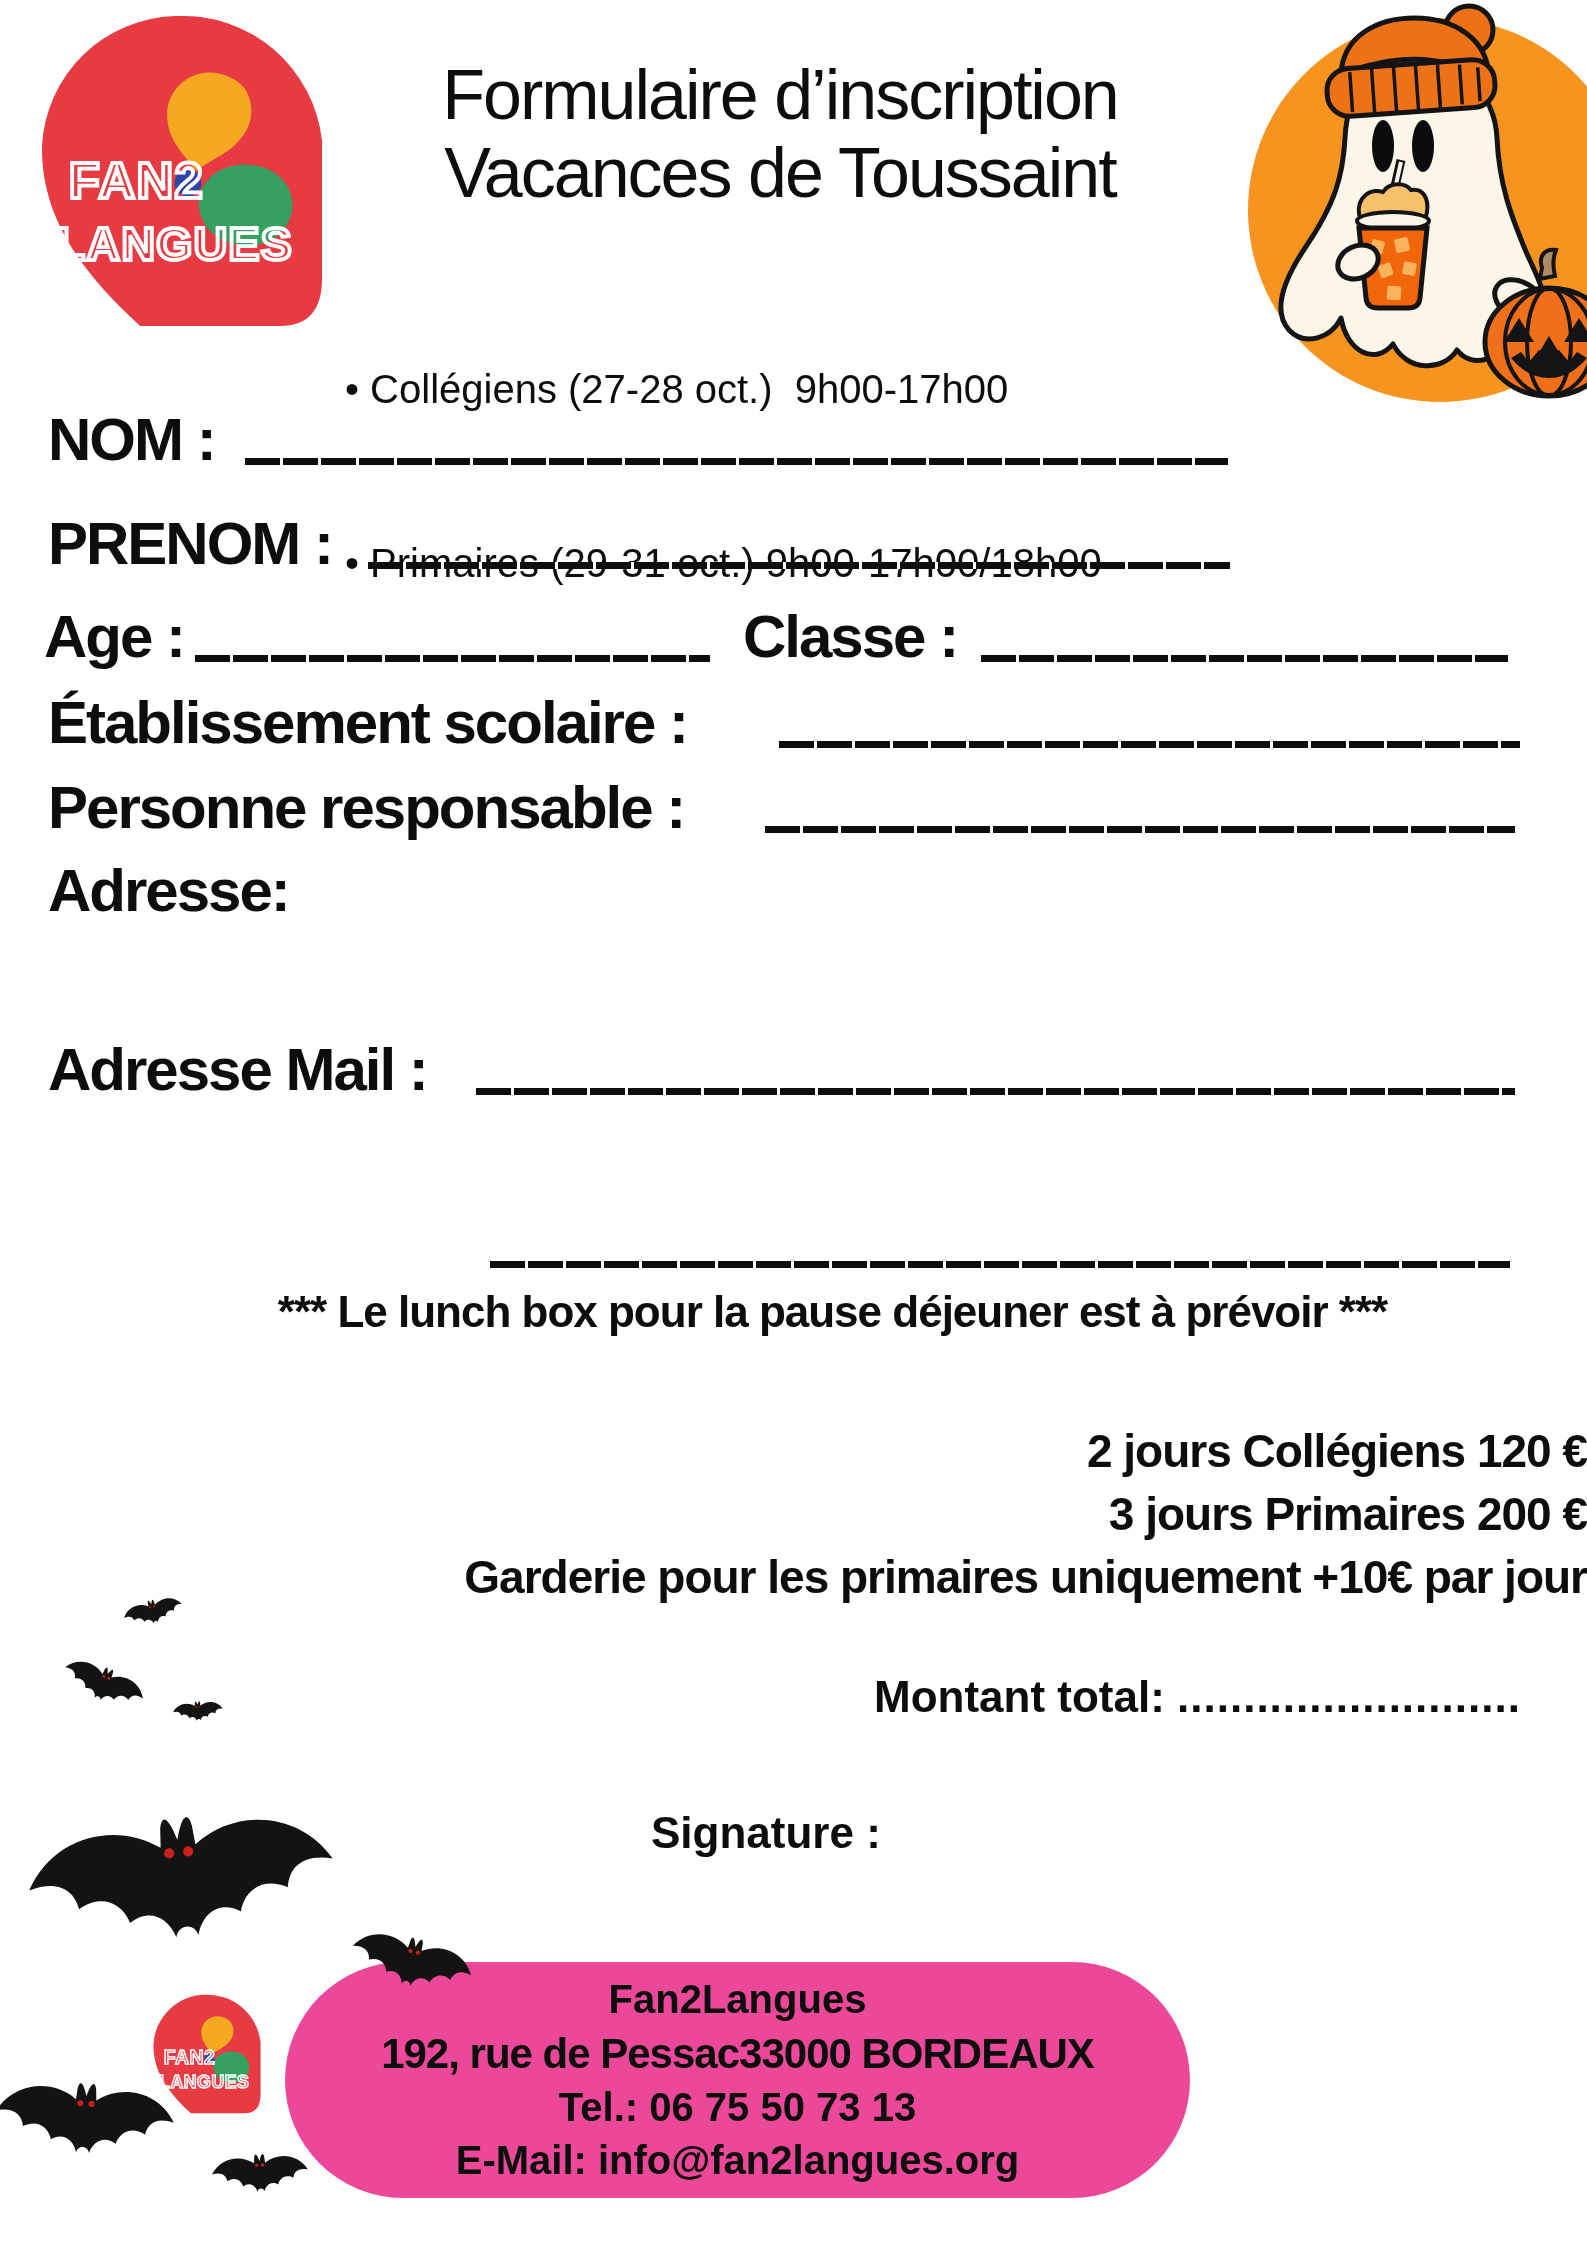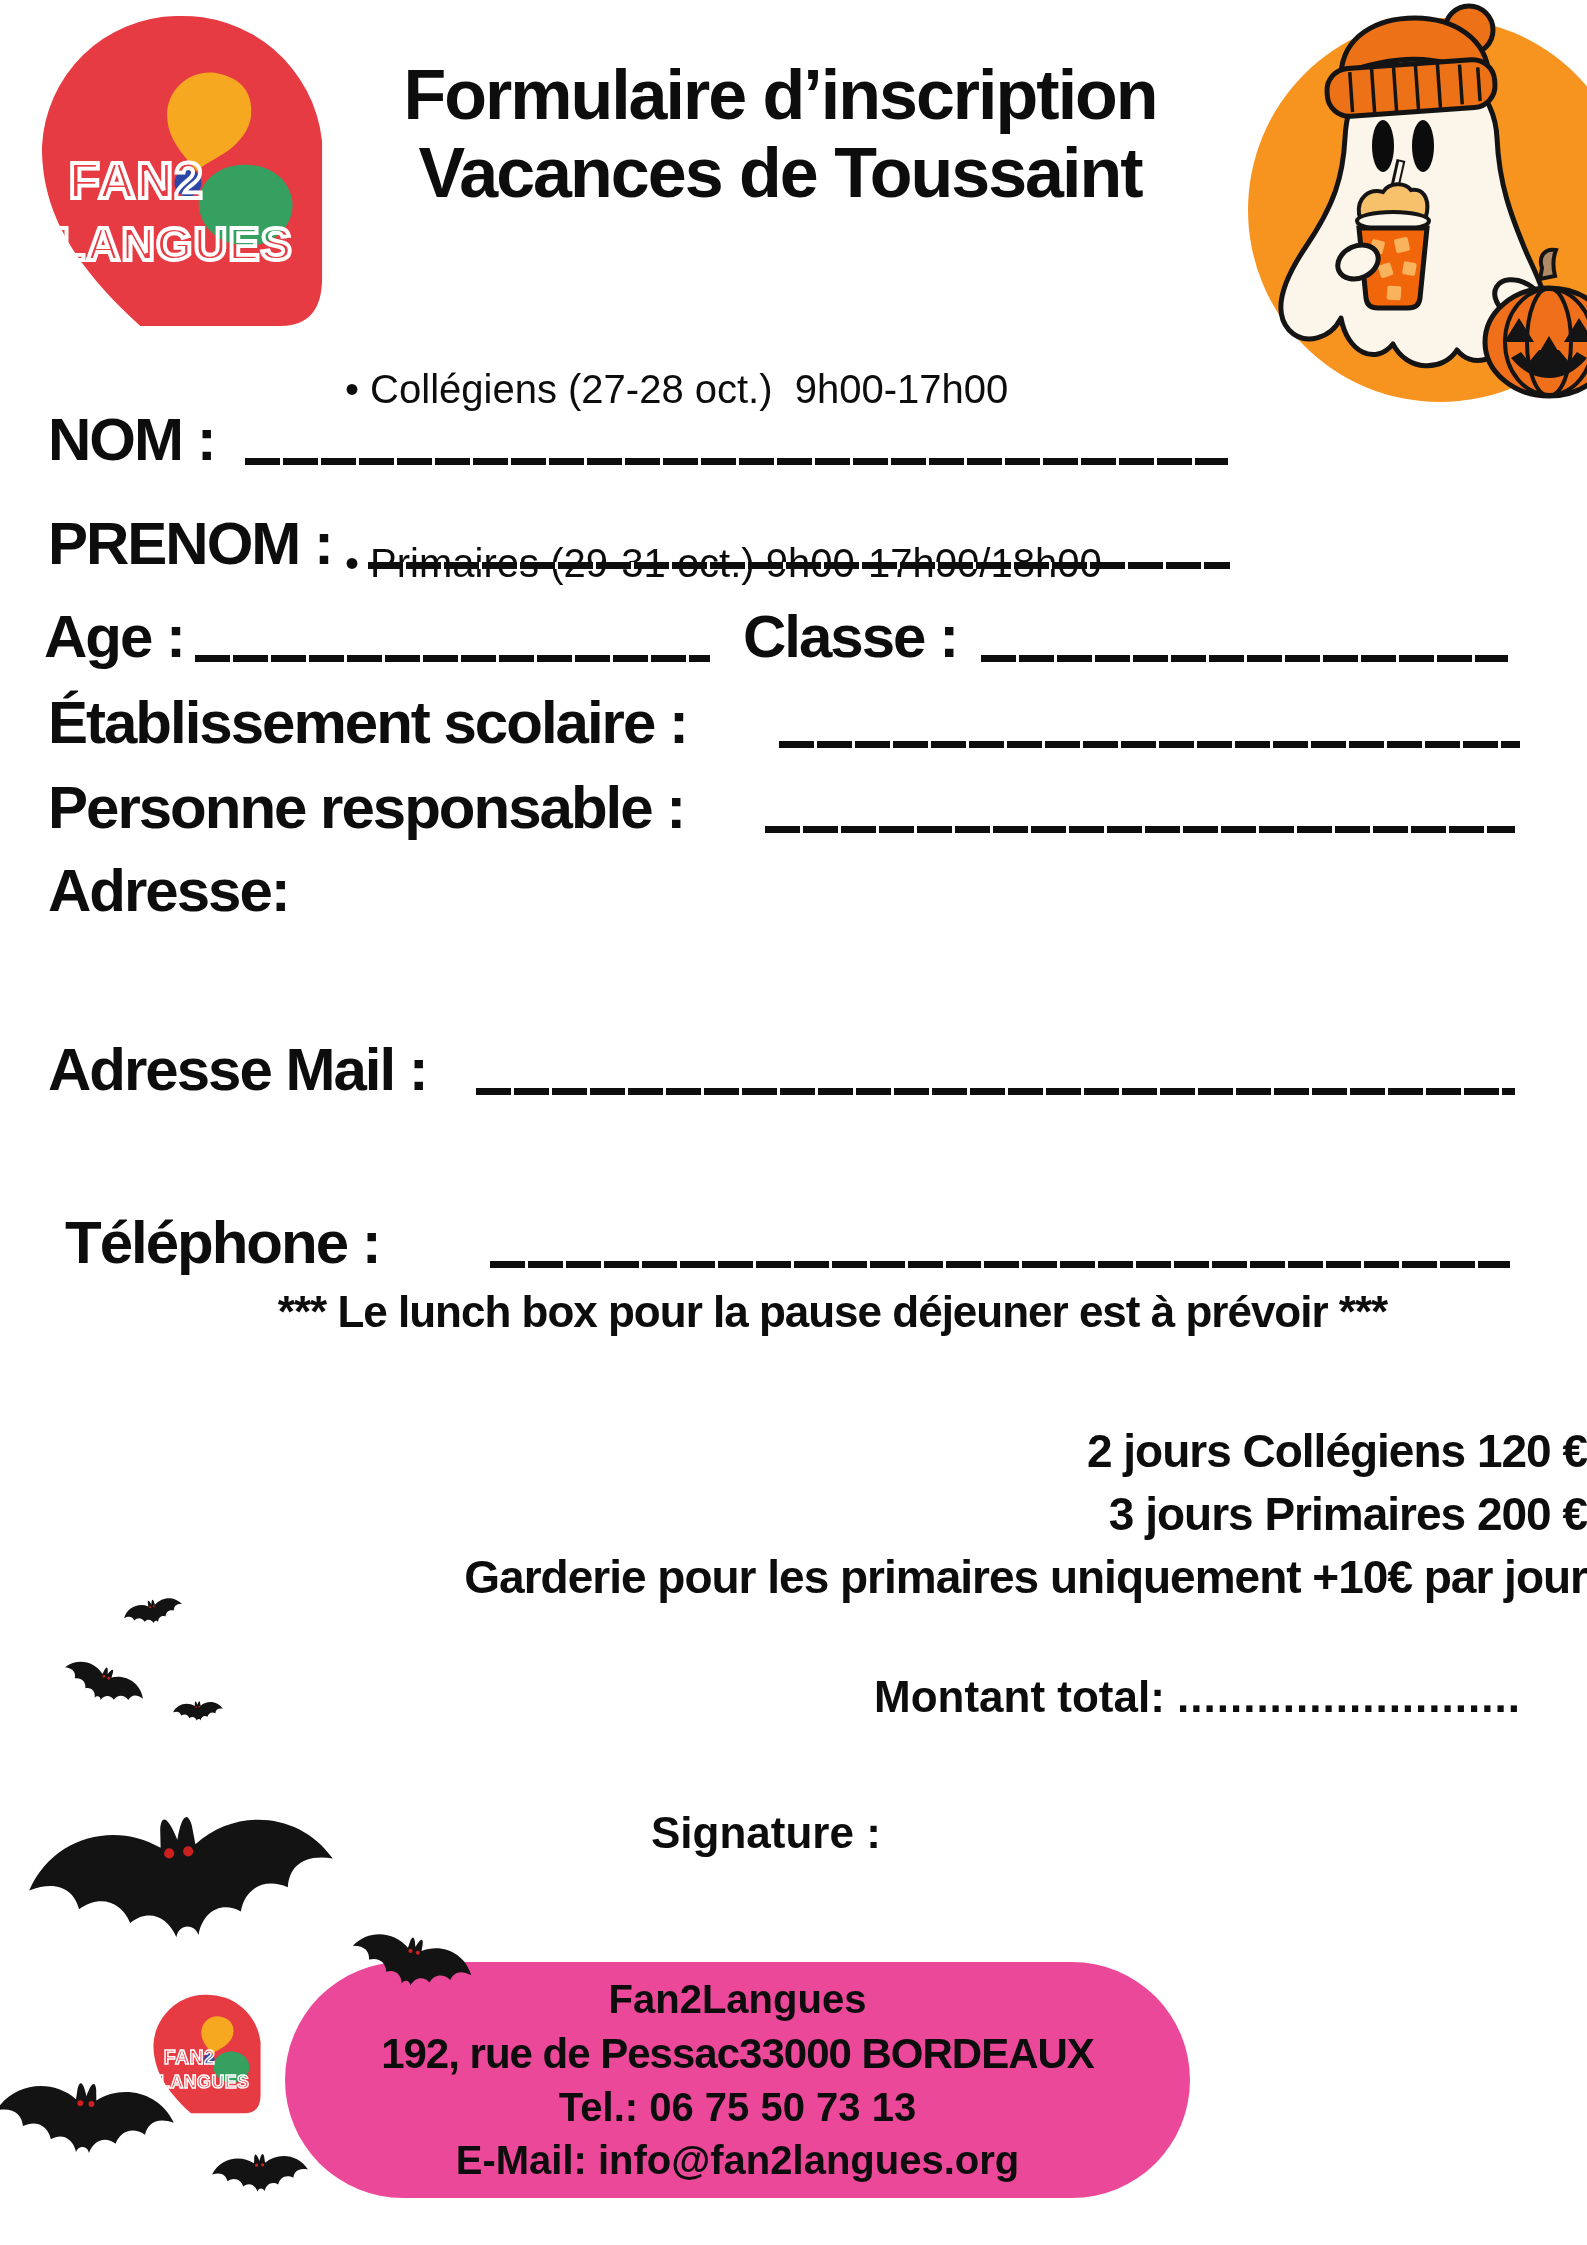--- a/index.html
+++ b/index.html
@@ -4,21 +4,21 @@
 <style>
   html,body{margin:0;padding:0;background:#888;}
   .page{
     position:relative;width:1587px;height:2245px;background:#ffffff;
     overflow:hidden;margin:0 auto;
     font-family:"Liberation Sans",sans-serif;color:#0d0d0d;
   }
   .abs{position:absolute;}
   
   .title-block{left:330px;top:56px;width:900px;text-align:center;}
-  .title-line{font-size:70px;font-weight:700;letter-spacing:-2px;line-height:78px;white-space:nowrap;}
+  .title-line{font-size:70px;font-weight:400;letter-spacing:-2px;line-height:78px;white-space:nowrap;}
   .bullets{left:345px;top:244px;font-size:40px;line-height:58px;white-space:pre;}
   
   .flabel{font-size:60px;font-weight:700;letter-spacing:-2px;white-space:nowrap;}
   .wline{height:7px;background:repeating-linear-gradient(90deg,#0e0e0e 0 35px,#ffffff 35px 38px);}
   
   .center-note{left:0;width:1587px;text-align:center;font-weight:700;}
   .lunch{top:1287px;font-size:44px;letter-spacing:-1px;margin-left:39px;}
   .prices{top:1420px;font-size:46px;line-height:63px;letter-spacing:-1px;text-align:right;}
   .total{left:874px;top:1672px;font-size:44px;font-weight:700;white-space:nowrap;}
   .total-dots{letter-spacing:1px;font-weight:900;}
@@ -127,21 +127,20 @@
   <div class="abs wline" style="left:779px;top:741px;width:741px"></div>
 
   <div class="abs flabel" style="left:48px;top:773px">Personne responsable :</div>
   <div class="abs wline" style="left:765px;top:826px;width:750px"></div>
 
   <div class="abs flabel" style="left:48px;top:856px">Adresse:</div>
 
   <div class="abs flabel" style="left:48px;top:1035px">Adresse Mail :</div>
   <div class="abs wline" style="left:476px;top:1088px;width:1039px"></div>
 
-  <div class="abs flabel" style="left:65px;top:1208px">Téléphone :</div>
   <div class="abs wline" style="left:490px;top:1261px;width:1020px"></div>
 
   <div class="abs center-note lunch">*** Le lunch box pour la pause déjeuner est à prévoir ***</div>
 
   <div class="abs center-note prices">
     <div>2 jours Collégiens 120 €</div>
     <div>3 jours Primaires 200 €</div>
     <div>Garderie pour les primaires uniquement +10€ par jour</div>
   </div>
 

